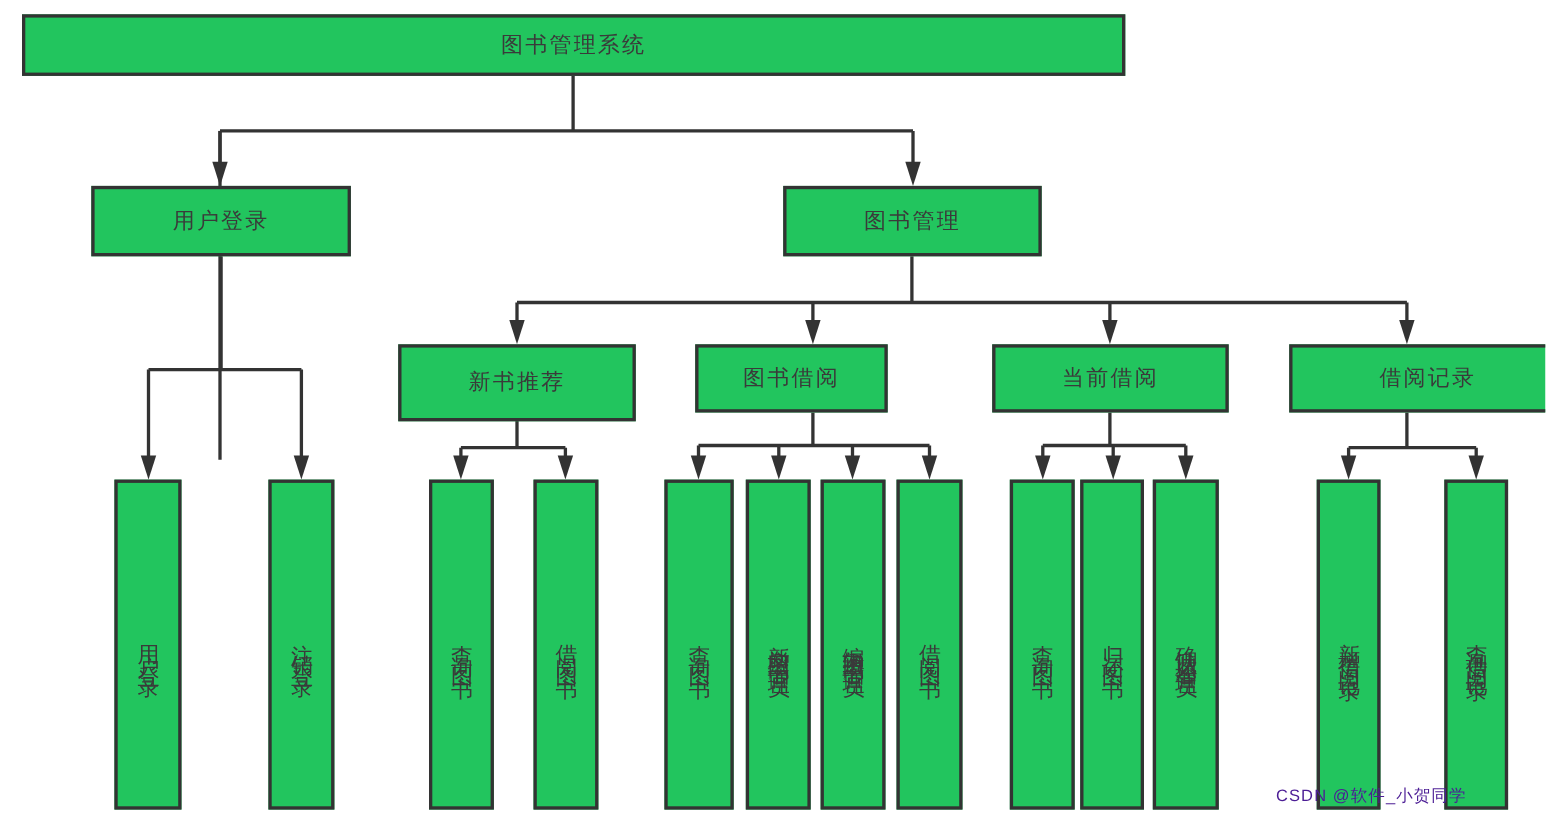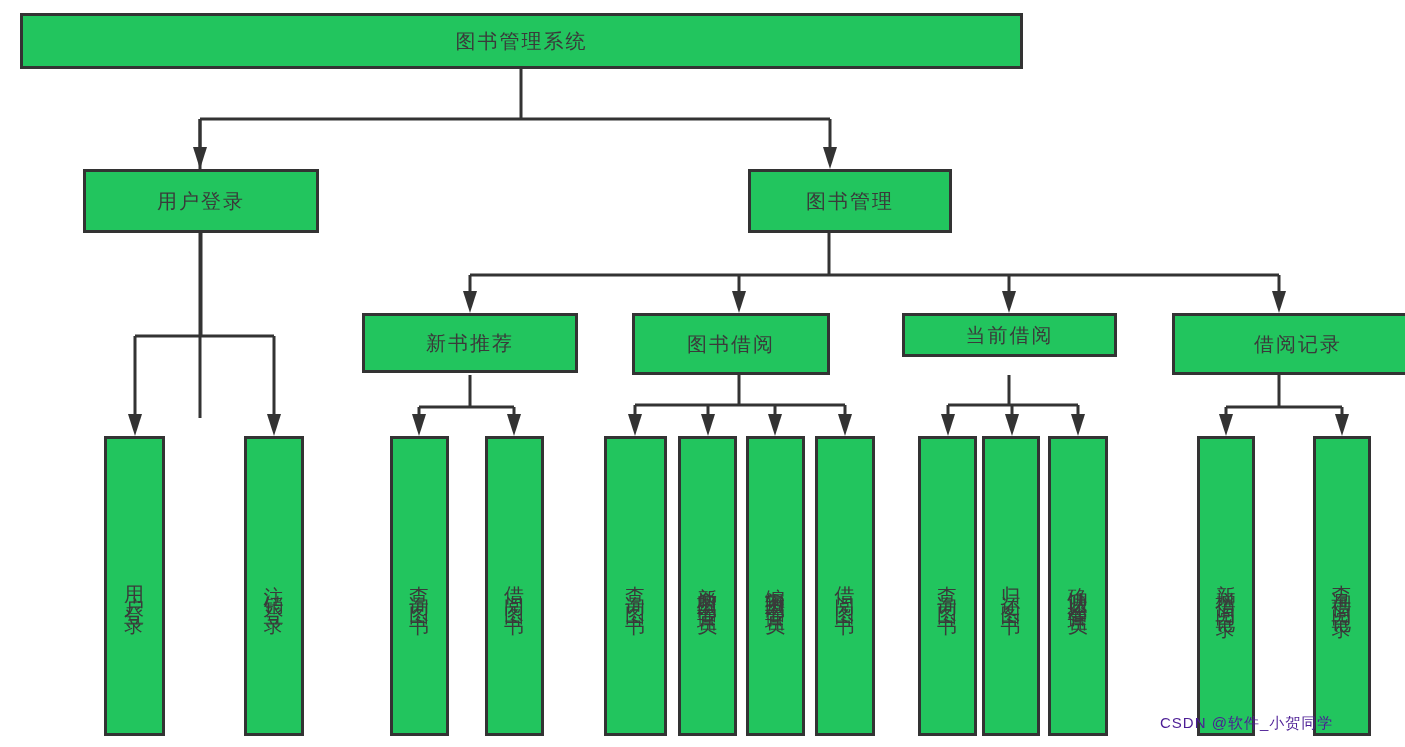--- a/index.html
+++ b/index.html
@@ -39,24 +39,24 @@
   .vbox {
     writing-mode: vertical-rl;
     text-orientation: mixed;
     letter-spacing: 10px;
     font-size: 20px;
     padding-top: 8px;
   }
   
   #n-root            { left: 20px;   top: 13px;  width: 1003px; height: 56px; }
   #n-user-login      { left: 83px;   top: 169px; width: 236px;  height: 64px; }
-  #n-book-mgmt       { left: 748px;  top: 169px; width: 204px;  height: 64px; }
-  #n-new-book-rec    { left: 362px;  top: 313px; width: 216px;  height: 60px; }
-  #n-book-borrow     { left: 632px;  top: 313px; width: 198px;  height: 62px; }
-  #n-current-borrow  { left: 902px;  top: 313px; width: 215px;  height: 44px; }
+  #n-book-mgmt       { left: 712px;  top: 169px; width: 235px;  height: 64px; }
+  #n-new-book-rec    { left: 362px;  top: 313px; width: 216px;  height: 70px; }
+  #n-book-borrow     { left: 632px;  top: 313px; width: 175px;  height: 62px; }
+  #n-current-borrow  { left: 902px;  top: 313px; width: 215px;  height: 62px; }
   #n-borrow-records  { left: 1172px; top: 313px; width: 252px;  height: 62px; }
   
   .leaf { top: 436px; height: 300px; }
   #l-user-login      { left: 104px;  width: 61px; }
   #l-logout          { left: 244px;  width: 60px; }
   #l-query-1         { left: 390px;  width: 59px; }
   #l-borrow-1        { left: 485px;  width: 59px; }
   #l-query-2         { left: 604px;  width: 63px; }
   #l-add-book        { left: 678px;  width: 59px; }
   #l-edit-book       { left: 746px;  width: 59px; }

